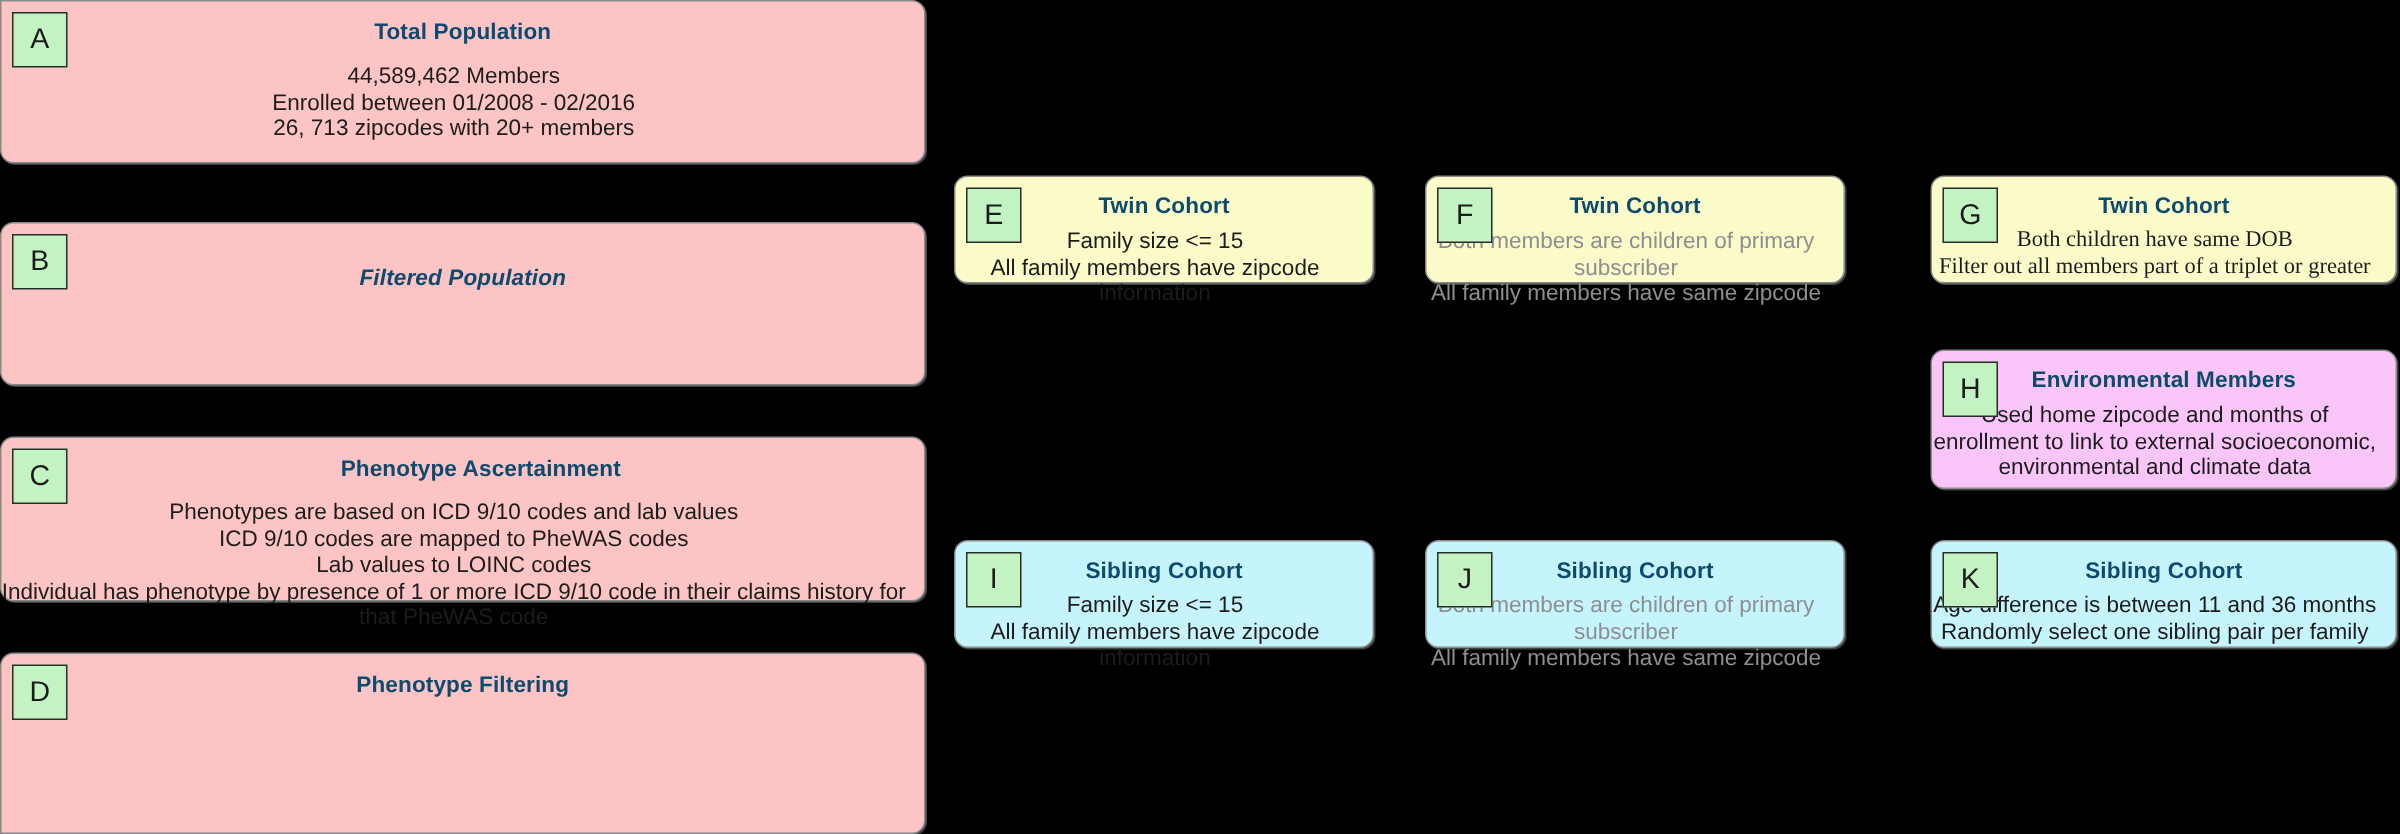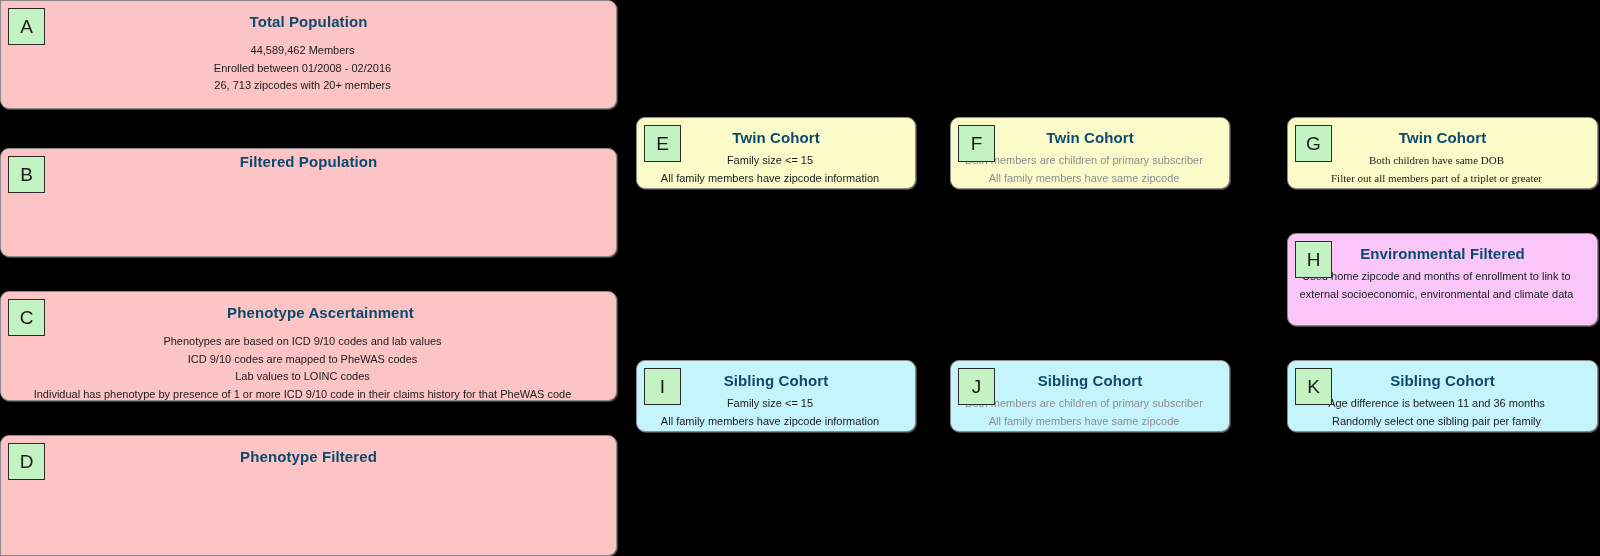--- a/index.html
+++ b/index.html
@@ -67,36 +67,36 @@
     color: #0c4a6e;
     letter-spacing: 0.1px;
     z-index: 1;
   }
 
   .node-body {
     position: absolute;
     left: 0;
     right: 12px;
     text-align: center;
-    font-size: 11px;
+    font-size: 15px;
     line-height: 17.5px;
     color: #1c1c1c;
     white-space: pre-line;
     z-index: 2;
   }
 
   .node-body.muted { color: #8e8e92; }
 
   
   #node-a { left: 0px;    top: 0px;   width: 617px; height: 109px; border-top-left-radius: 0; }
   #node-a .node-title { top: 12px; }
   #node-a .node-body  { top: 41px; }
 
   #node-b { left: 0px;    top: 148px; width: 617px; height: 109px; }
-  #node-b .node-title { top: 4px; }
+  #node-b .node-title { top: 28px; font-style: italic; }
   #node-b .node-body  { top: 41px; }
 
   #node-c { left: 0px;    top: 291px; width: 617px; height: 110px; }
   #node-c .node-title { top: 12px; padding-left: 24px; }
   #node-c .node-body  { top: 41px; }
 
   #node-d { left: 0px;    top: 435px; width: 617px; height: 121px; border-bottom-left-radius: 0; }
   #node-d .node-title { top: 12px; }
   #node-d .node-body  { top: 41px; }
 
@@ -150,21 +150,21 @@
     <div class="badge">C</div>
     <div class="node-title">Phenotype Ascertainment</div>
     <div class="node-body">Phenotypes are based on ICD 9/10 codes and lab values
 ICD 9/10 codes are mapped to PheWAS codes
 Lab values to LOINC codes
 Individual has phenotype by presence of 1 or more ICD 9/10 code in their claims history for that PheWAS code</div>
   </div>
 
   <div class="node pink" id="node-d">
     <div class="badge">D</div>
-    <div class="node-title">Phenotype Filtered</div>
+    <div class="node-title">Phenotype Filtering</div>
   </div>
 
   <div class="node yellow" id="node-e">
     <div class="badge">E</div>
     <div class="node-title">Twin Cohort</div>
     <div class="node-body">Family size &lt;= 15
 All family members have zipcode information</div>
   </div>
 
   <div class="node yellow" id="node-f">
@@ -176,21 +176,21 @@
 
   <div class="node yellow" id="node-g">
     <div class="badge">G</div>
     <div class="node-title">Twin Cohort</div>
     <div class="node-body">Both children have same DOB
 Filter out all members part of a triplet or greater</div>
   </div>
 
   <div class="node violet" id="node-h">
     <div class="badge">H</div>
-    <div class="node-title">Environmental Filtered</div>
+    <div class="node-title">Environmental Members</div>
     <div class="node-body">Used home zipcode and months of enrollment to link to external socioeconomic, environmental and climate data</div>
   </div>
 
   <div class="node blue" id="node-i">
     <div class="badge">I</div>
     <div class="node-title">Sibling Cohort</div>
     <div class="node-body">Family size &lt;= 15
 All family members have zipcode information</div>
   </div>
 

